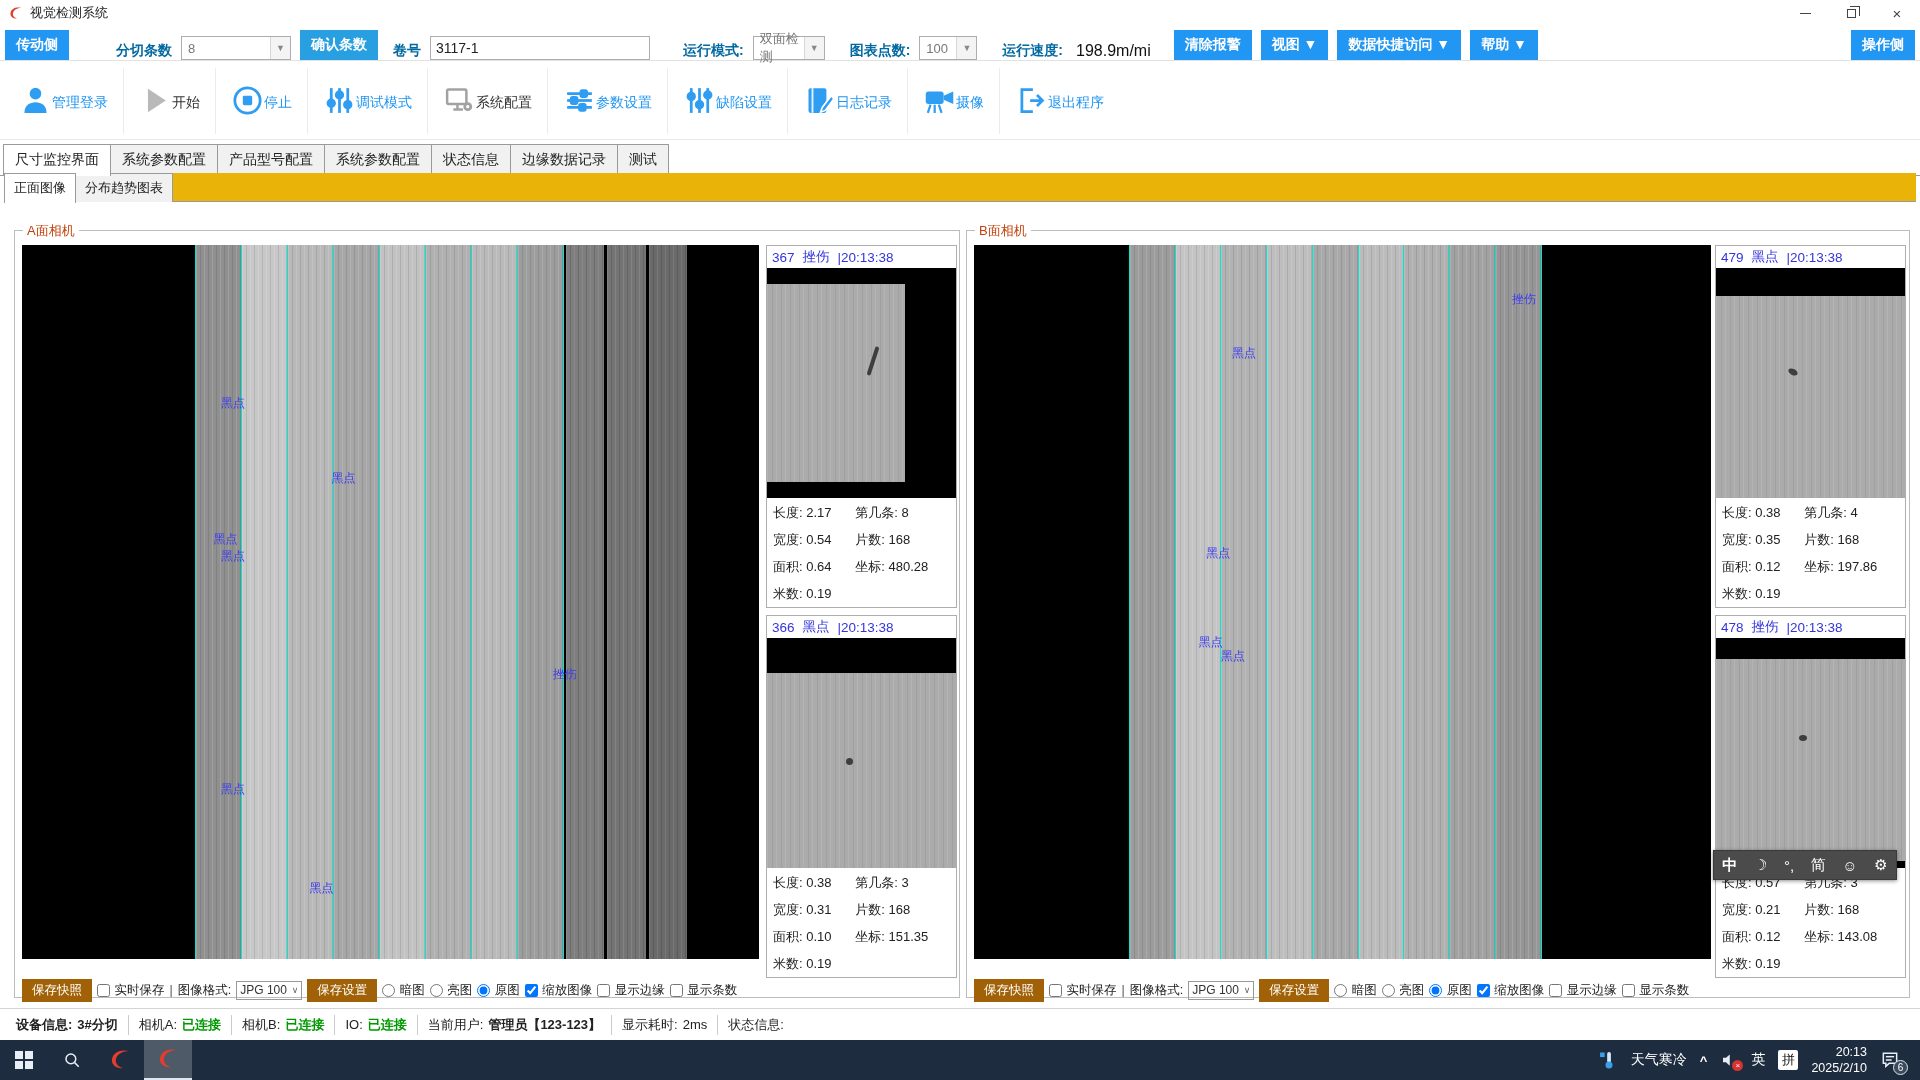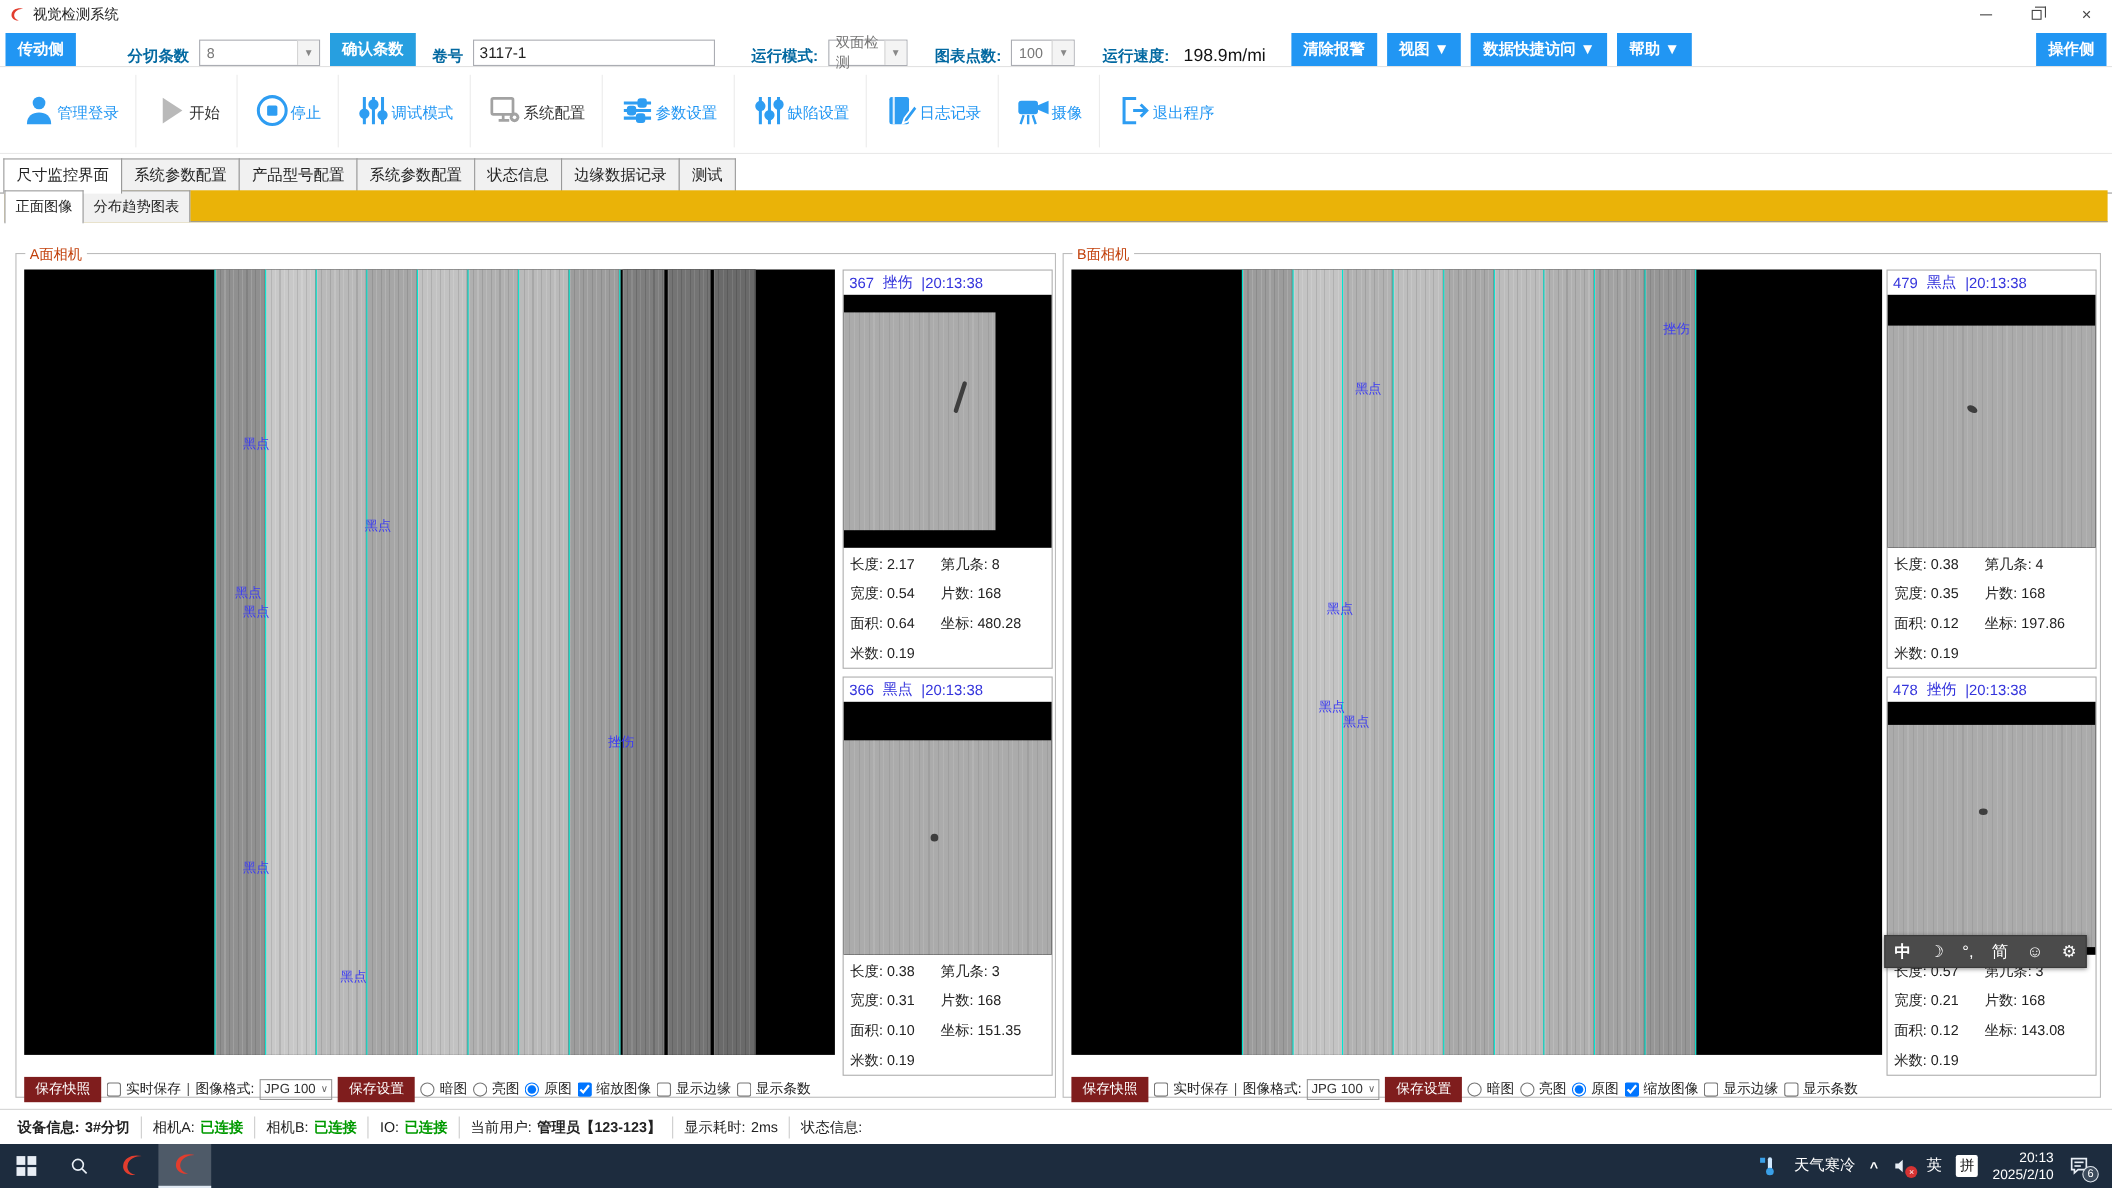--- a/index.html
+++ b/index.html
@@ -98,21 +98,21 @@
       rgba(0,0,0,.07) 5px 6px, rgba(0,0,0,0) 6px 9px); }
   .mark { position:absolute; background:#3e3e3e; }
   .defect-details { padding:6px 6px 4px 6px; font-size:13px; display:grid;
     grid-template-columns:1fr 1.15fr; row-gap:9px; }
   .dcell { white-space:nowrap; color:#222; }
 
   
   .cam-status { position:absolute; left:7px; top:732px; font-size:12px; color:#111; white-space:nowrap; font-weight:500; }
   .cam-controls { position:absolute; left:7px; top:749px; right:3px; height:20px; display:flex;
     align-items:center; gap:5px; font-size:12.5px; white-space:nowrap; }
-  .small-btn { background:#7f1d1d; color:#fff; border:none; font-size:12.5px; padding:3px 10px; cursor:pointer; }
+  .small-btn { background:#a16207; color:#fff; border:none; font-size:12.5px; padding:3px 10px; cursor:pointer; }
   .cam-controls input { width:13px; height:13px; margin:0 1px 0 0; vertical-align:middle; }
   .combo-sm { border:1px solid #999; height:19px; min-width:66px; font-size:12px; display:flex;
     align-items:center; padding:0 3px; color:#333; }
   .combo-sm .arrow { margin-left:auto; font-size:9px; color:#666; padding-left:4px; }
   .pipe { color:#555; }
 
   
   .ime-bar { position:absolute; left:1713px; top:630px; width:184px; height:30px; background:#4b4b4b;
     border:1px solid #3a3a3a; box-shadow:0 1px 4px rgba(0,0,0,.45); display:flex; align-items:center;
     justify-content:space-around; color:#fff; font-size:15px; z-index:5; }

